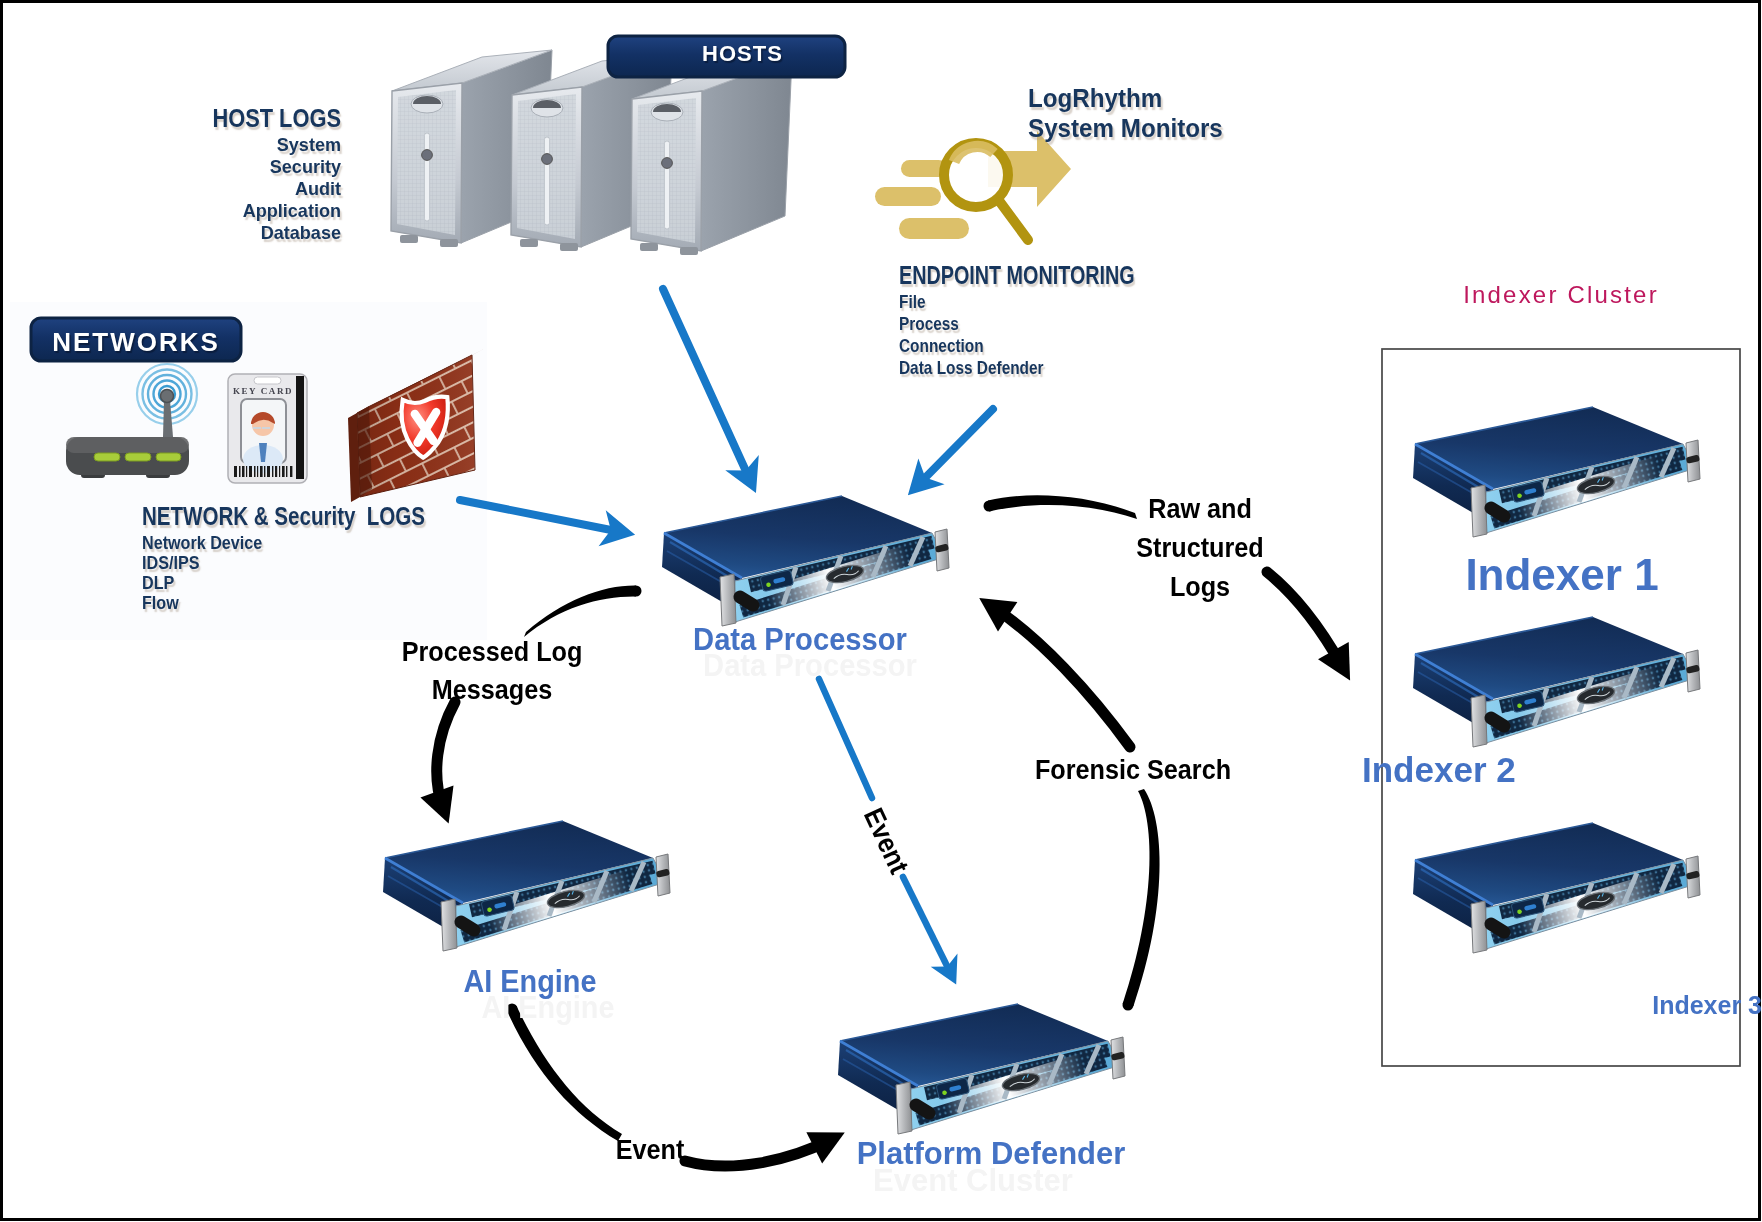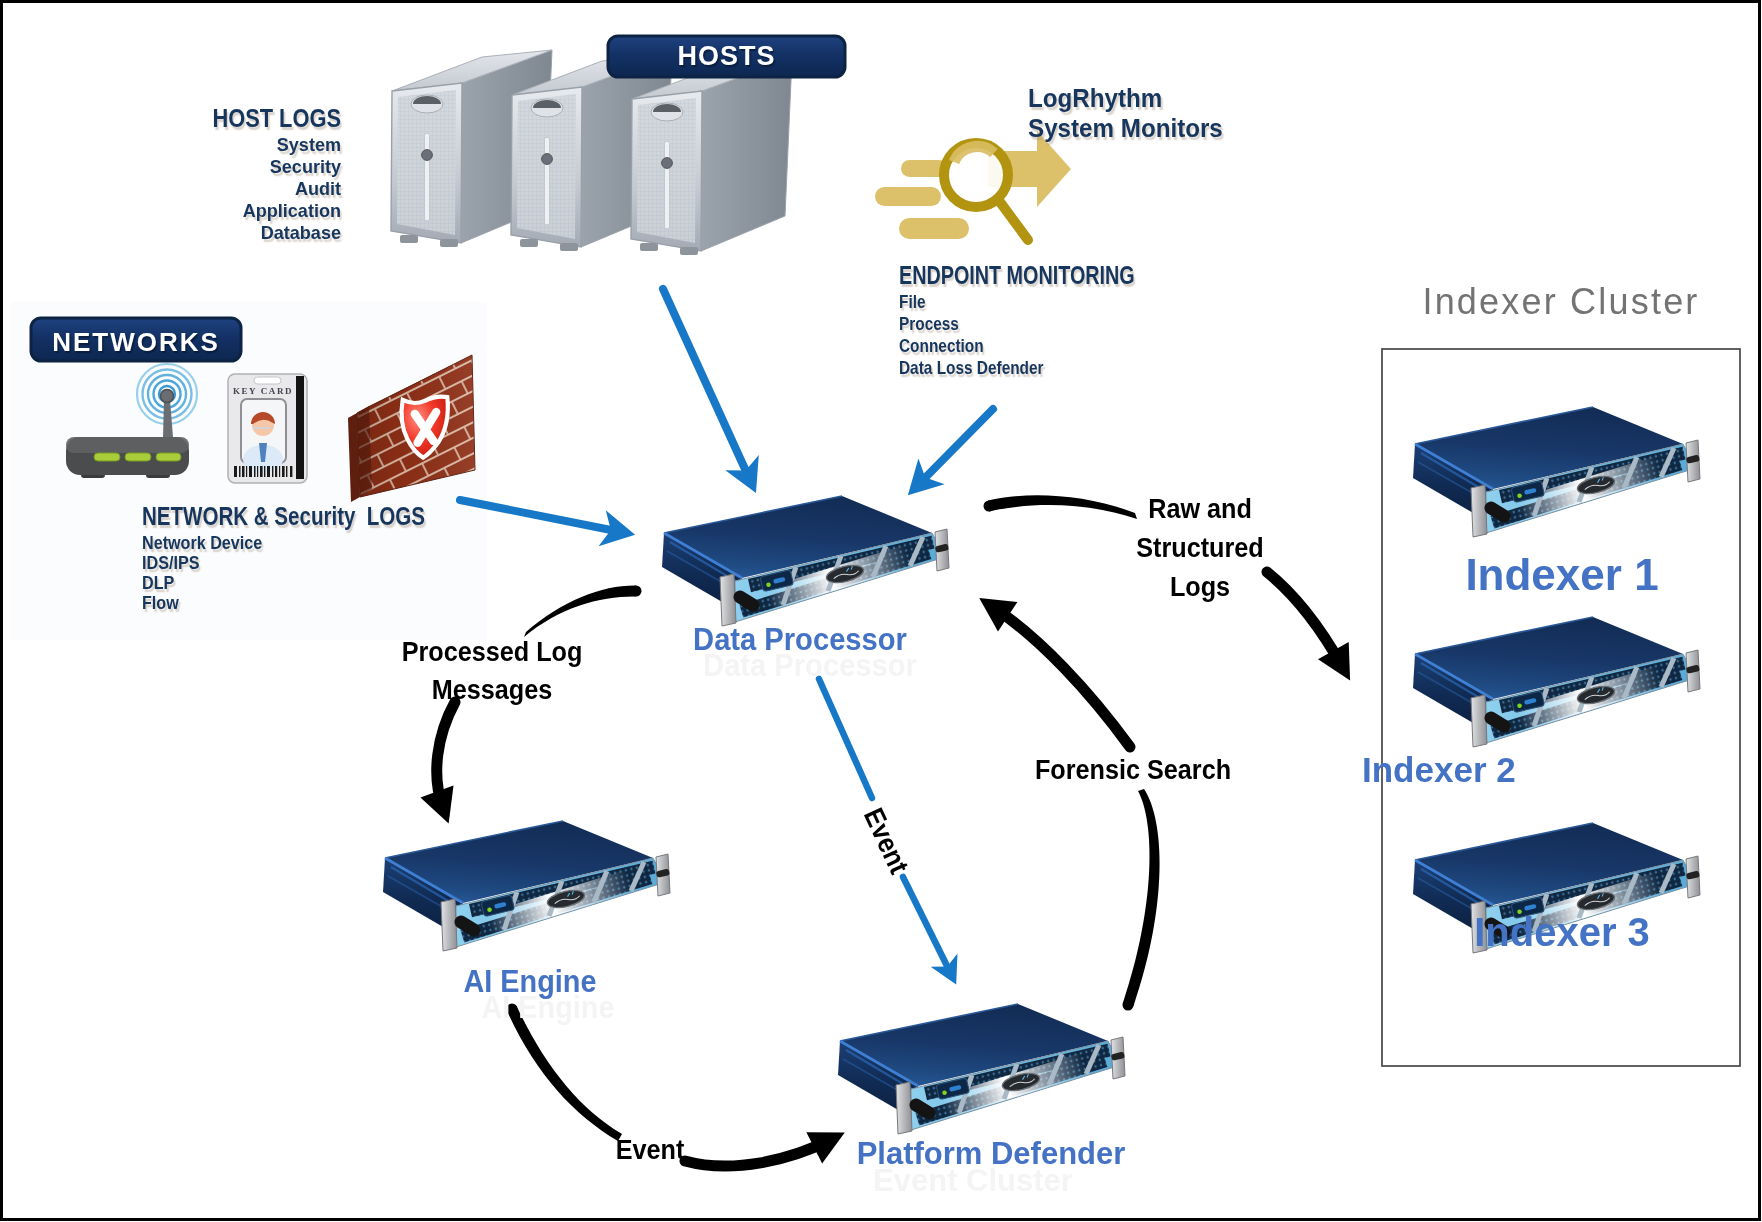--- a/index.html
+++ b/index.html
@@ -281,21 +281,21 @@
   <rect x="1382" y="349" width="358" height="717" fill="none" stroke="#474747" stroke-width="1.7"></rect>
 
   <use href="#srv" x="660" y="495"></use>
   <use href="#srv" x="381" y="820"></use>
   <use href="#srv" x="836" y="1003"></use>
   <use href="#srv" x="1411" y="406"></use>
   <use href="#srv" x="1411" y="616"></use>
   <use href="#srv" x="1411" y="822"></use>
 </svg>
 
-<div class="t bannertxt" style="left:608px;top:41px;width:237px;text-align:center;font-size:27px;">HOSTS</div>
+<div class="t bannertxt" style="left:608px;top:41px;width:237px;text-align:center;font-size:22px;padding-left:16px;">HOSTS</div>
 <div class="t bannertxt" style="left:31px;top:327px;width:210px;text-align:center;font-size:26px;letter-spacing:2px;">NETWORKS</div>
 
 <div class="t navy" style="left:100px;top:103px;width:241px;text-align:right;font-size:26px;transform:scaleX(.84);transform-origin:100% 0;">HOST LOGS</div>
 <div class="t navy lst" style="left:100px;top:134px;width:241px;text-align:right;transform:scaleX(.95);transform-origin:100% 0;">System
 Security
 Audit
 Application
 Database</div>
 
 <div class="t navy hdr" style="left:1028px;top:83px;line-height:30px;transform:scaleX(.93);transform-origin:0 0;">LogRhythm
@@ -305,31 +305,31 @@
 Process
 Connection
 Data Loss Defender</div>
 
 <div class="t navy hdr" style="left:142px;top:501px;transform:scaleX(.79);transform-origin:0 0;">NETWORK &amp; Security&nbsp;&nbsp;LOGS</div>
 <div class="t navy" style="left:142px;top:533px;font-size:19px;line-height:20px;transform:scaleX(.85);transform-origin:0 0;">Network Device
 IDS/IPS
 DLP
 Flow</div>
 
-<div class="t" style="left:1382px;top:281px;width:358px;text-align:center;font-size:36px;letter-spacing:2.2px;color:#737373;">Indexer Cluster</div>
+<div class="t" style="left:1382px;top:281px;width:358px;text-align:center;font-size:24px;letter-spacing:2.2px;color:#be185d;">Indexer Cluster</div>
 
 <div class="t ghost" style="left:610px;top:648px;width:400px;text-align:center;transform:scaleX(.94);">Data Processor</div>
 <div class="t blue" style="left:600px;top:622px;width:400px;text-align:center;transform:scaleX(.94);">Data Processor</div>
 <div class="t ghost" style="left:348px;top:990px;width:400px;text-align:center;transform:scaleX(.93);">AI Engine</div>
 <div class="t blue" style="left:330px;top:964px;width:400px;text-align:center;transform:scaleX(.93);">AI Engine</div>
 <div class="t ghost" style="left:773px;top:1163px;width:400px;text-align:center;">Event Cluster</div>
 <div class="t blue" style="left:791px;top:1136px;width:400px;text-align:center;">Platform Defender</div>
 <div class="t blue" style="left:1362px;top:550px;width:400px;text-align:center;font-size:44px;">Indexer 1</div>
 <div class="t blue" style="left:1362px;top:750px;width:400px;text-align:left;font-size:35px;">Indexer 2</div>
-<div class="t blue" style="left:1362px;top:910px;width:400px;text-align:center;font-size:40px;">Indexer 3</div>
+<div class="t blue" style="left:1362px;top:991px;width:400px;text-align:right;font-size:25px;">Indexer 3</div>
 
 <div class="t blk" style="left:342px;top:633px;width:300px;transform:scaleX(.9);">Processed Log
 Messages</div>
 <div class="t blk" style="left:1050px;top:489px;width:300px;line-height:39px;transform:scaleX(.9);">Raw and
 Structured
 Logs</div>
 <div class="t blk" style="left:983px;top:751px;width:300px;transform:scaleX(.9);">Forensic Search</div>
 <div class="t blk" style="left:500px;top:1131px;width:300px;transform:scaleX(.9);">Event</div>
 <div class="t blk" style="left:838px;top:822px;width:96px;transform:rotate(65deg) scaleX(.9);">Event</div>
 </div>

